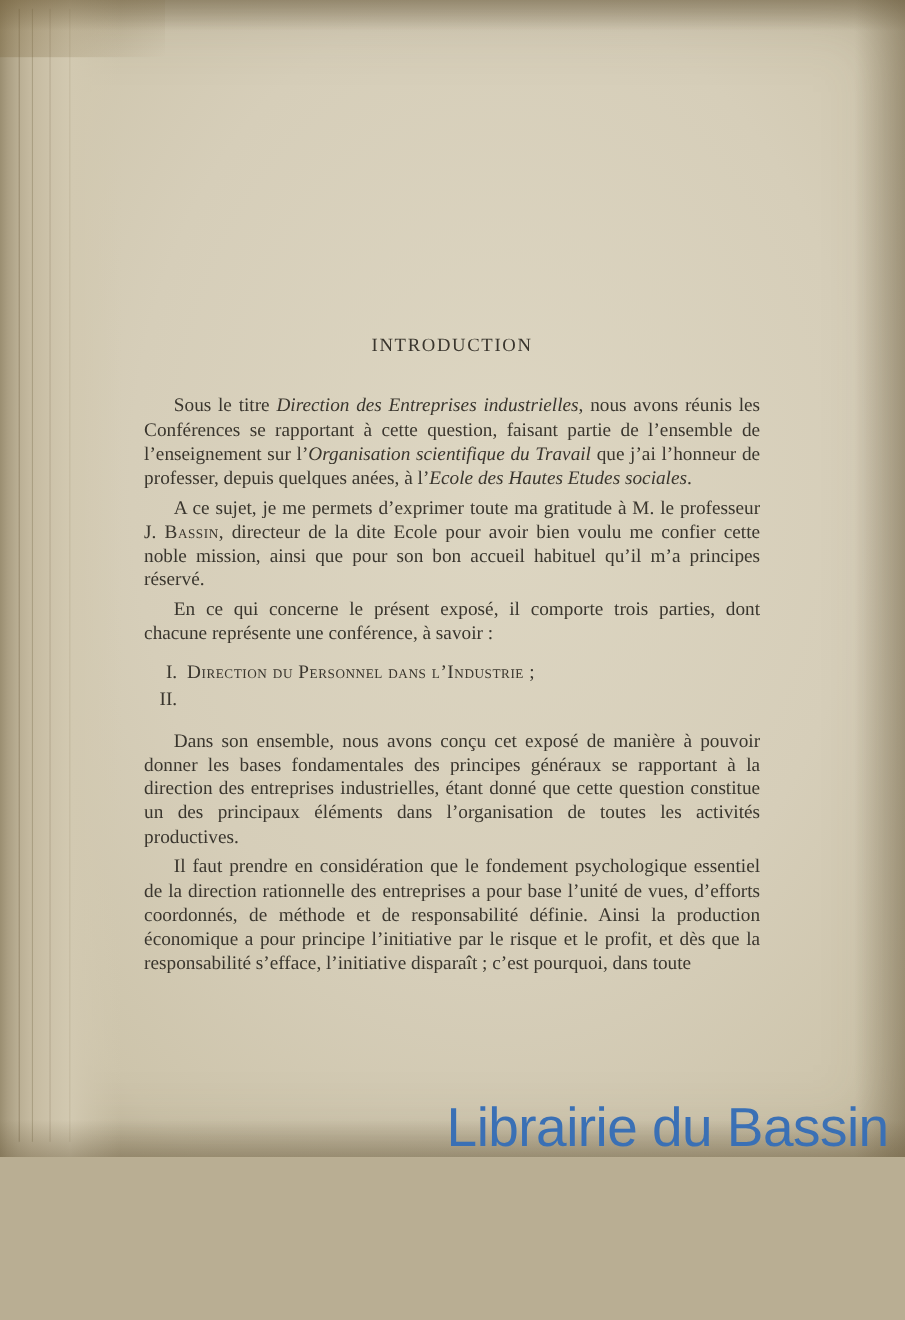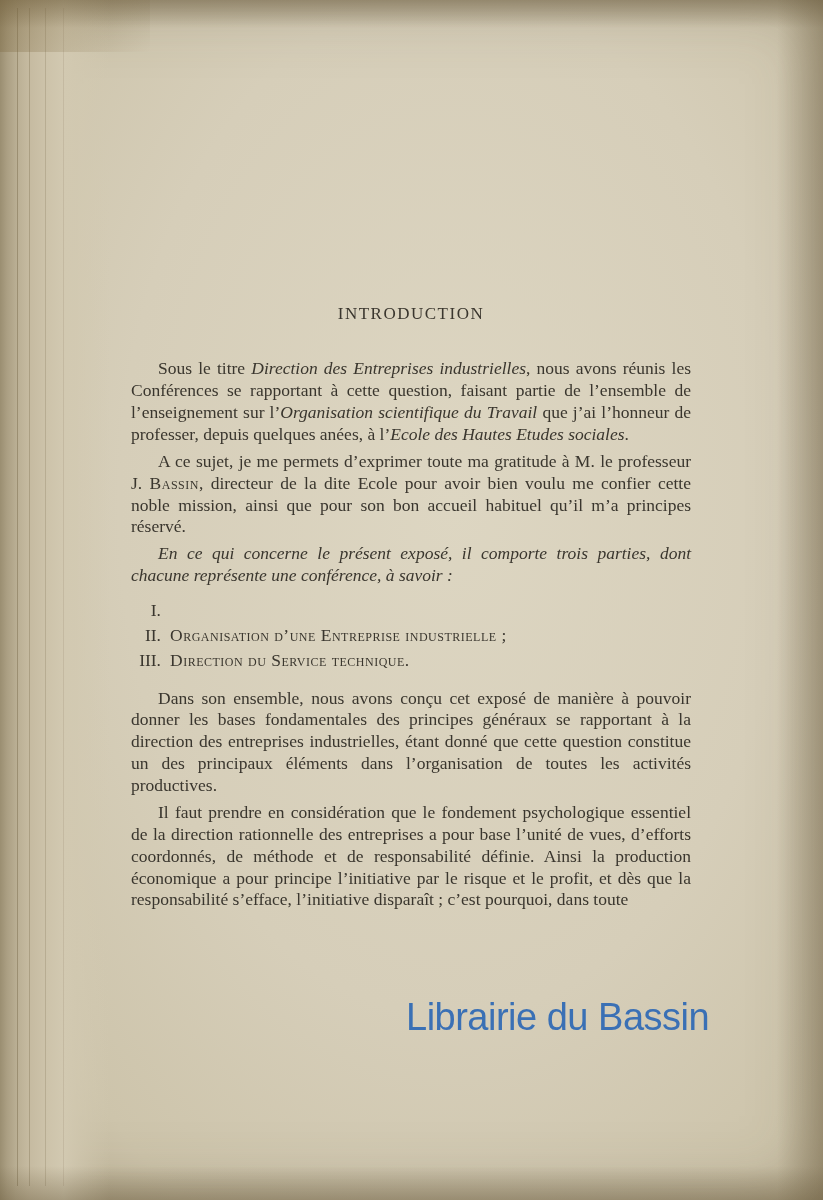--- a/index.html
+++ b/index.html
@@ -1,19 +1,19 @@
 <!DOCTYPE html>
 <html><head>
 <meta charset="utf-8">
 <style>
   html, body { margin: 0; padding: 0; background: #b9ae93; }
   .photo {
     position: relative;
     width: 823px;
-    height: 1200px;
+    height: 1052px;
     overflow: hidden;
     background: radial-gradient(ellipse at 55% 42%, #ddd6c2 0%, #d6ceb9 52%, #cdc4ab 82%, #bdb296 100%);
     box-shadow: inset 0 0 70px rgba(90,75,45,0.35);
     font-family: "Liberation Serif", serif;
   }
   
   .edge-left {
     position: absolute; left: 0; top: 0; bottom: 0; width: 110px;
     background: linear-gradient(90deg,
       #9a8e71 0px, #ab9f83 7px, #b9ae93 16px, #c5bAA0 28px,
@@ -46,32 +46,32 @@
     color: #3a362e;
     font-size: 17.5px;
     line-height: 1.25;
     text-align: justify;
   }
   .title {
     font-size: 17px; font-weight: normal; letter-spacing: 1.5px;
     text-align: center; margin: 0 0 34px 0;
   }
   .para { margin: 0 0 5px 0; text-indent: 27px; }
-  .para.after-gap { margin-bottom: 11px; font-style: italic; }
+  .para.after-gap { margin-bottom: 11px; }
   .it { font-style: italic; margin-top: 43px; }
   .sc { font-variant: small-caps; letter-spacing: 0.5px; }
   .contents-list { margin: 6px 0 15px 0; line-height: 1.42; }
   .list-item { display: flex; }
   .numeral { width: 30px; text-align: right; flex-shrink: 0; }
   .li-text { margin-left: 9px; font-variant: small-caps; letter-spacing: 0.5px; }
   
   .watermark {
     position: absolute; left: 406px; top: 996px;
     font-family: "Liberation Sans", sans-serif;
-    font-size: 38px; letter-spacing: -0.5px;
+    font-size: 50px; letter-spacing: -0.5px;
     color: #3a70b5; white-space: nowrap;
   }
 </style>
 </head>
 <body>
 
 <div class="photo">
 
   <div class="edge-left"></div>
   <div class="edge-line l1"></div>
@@ -89,28 +89,24 @@
 
     <p class="para"><span>Sous le titre </span><span class="it">Direction des Entreprises industrielles</span><span>, nous avons réunis les Conférences se rapportant à cette question, faisant partie de l’ensemble de l’enseignement sur l’</span><span class="it">Organisation scientifique du Travail</span><span> que j’ai l’honneur de professer, depuis quelques anées, à l’</span><span class="it">Ecole des Hautes Etudes sociales</span><span>.</span></p>
 
     <p class="para"><span>A ce sujet, je me permets d’exprimer toute ma gratitude à M. le professeur J. </span><span class="sc">Bassin</span><span>, directeur de la dite Ecole pour avoir bien voulu me confier cette noble mission, ainsi que pour son bon accueil habituel qu’il m’a principes réservé.</span></p>
 
     <p class="para after-gap"><span>En ce qui concerne le présent exposé, il comporte trois parties, dont chacune représente une conférence, à savoir :</span></p>
 
     <div class="contents-list">
       <div class="list-item">
         <span class="numeral">I.</span>
+        <span class="li-text">Direction du Personnel dans l’Industrie ;</span>
       </div>
       <div class="list-item">
         <span class="numeral">II.</span>
-        <span class="li-text">Organisation d’une Entreprise industrielle ;</span>
-      </div>
-      <div class="list-item">
-        <span class="numeral">III.</span>
-        <span class="li-text">Direction du Service technique.</span>
       </div>
     </div>
 
     <p class="para"><span>Dans son ensemble, nous avons conçu cet exposé de manière à pouvoir donner les bases fondamentales des principes généraux se rapportant à la direction des entreprises industrielles, étant donné que cette question constitue un des principaux éléments dans l’organisation de toutes les activités productives.</span></p>
 
     <p class="para"><span>Il faut prendre en considération que le fondement psychologique essentiel de la direction rationnelle des entreprises a pour base l’unité de vues, d’efforts coordonnés, de méthode et de responsabilité définie. Ainsi la production économique a pour principe l’initiative par le risque et le profit, et dès que la responsabilité s’efface, l’initiative disparaît ; c’est pourquoi, dans toute</span></p>
 
   </div>
 
   <div class="watermark">Librairie du Bassin</div>

